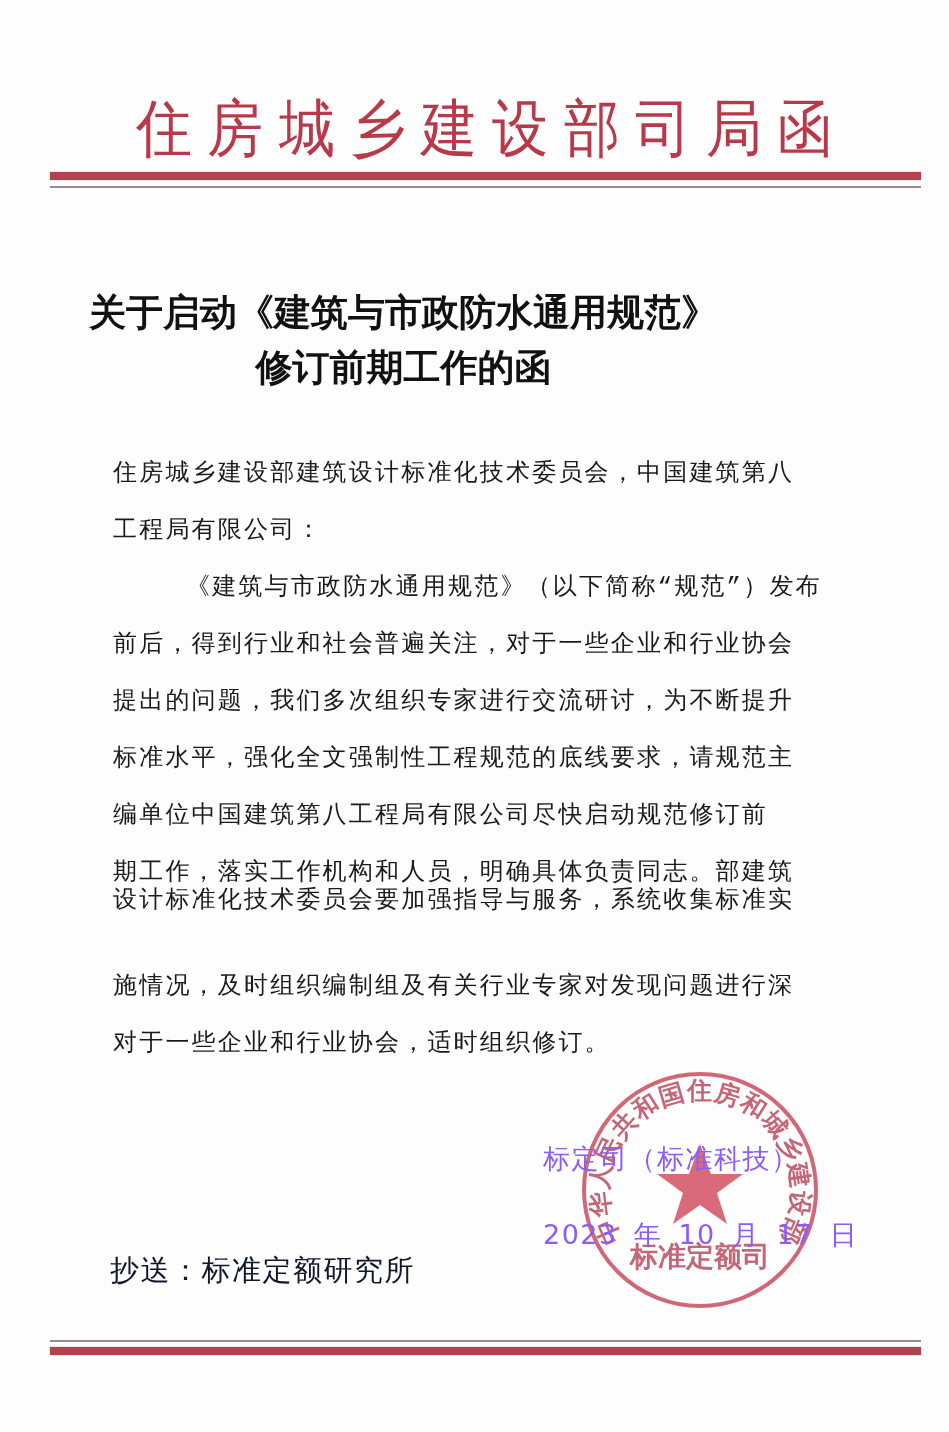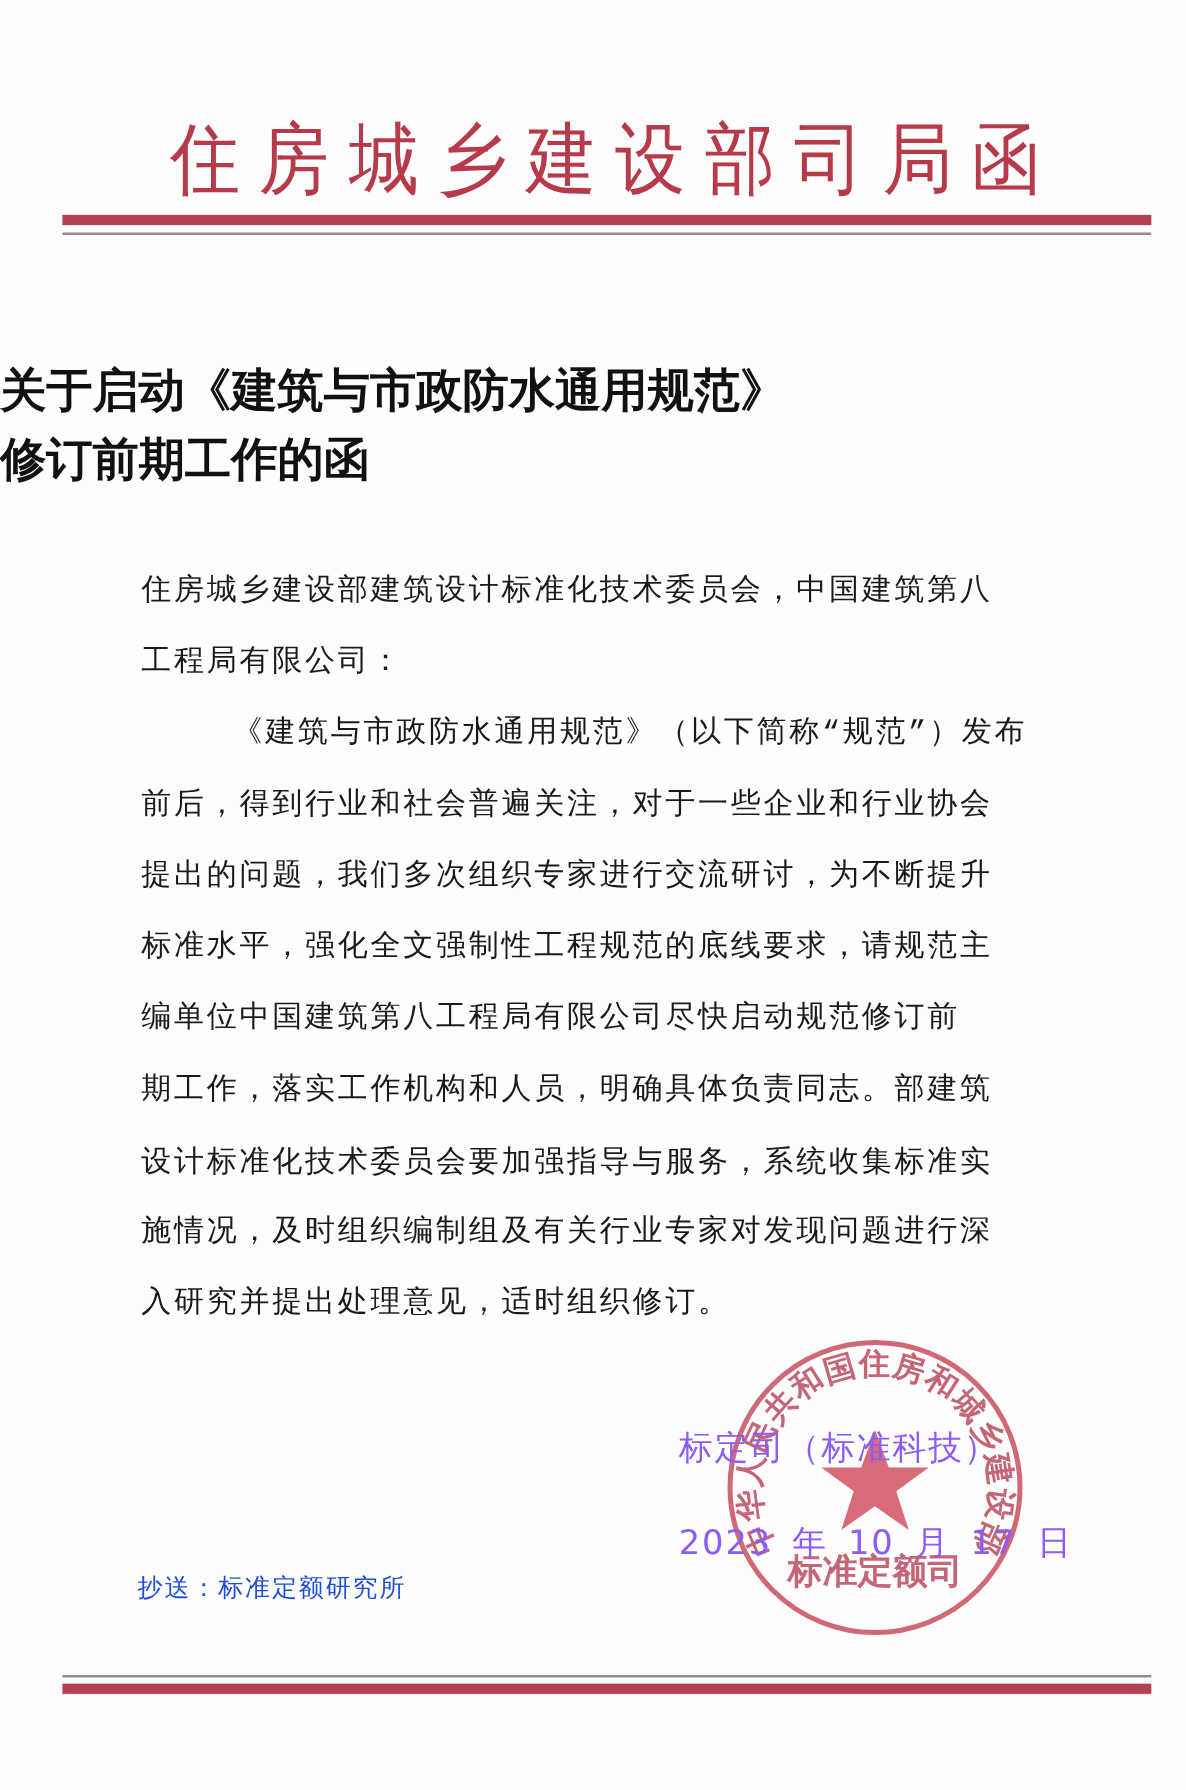--- a/index.html
+++ b/index.html
@@ -45,20 +45,21 @@
       box-shadow: 0 0 1px #c86a74;
     }
     .rule-thin {
       height: 2px;
       background: #9a8a90;
     }
     .title {
       position: absolute;
       left: 0;
       width: 807px;
+      text-align: center;
       font-family: "DejaVu Serif", "Liberation Serif", serif;
       font-weight: bold;
       font-size: 37px;
       line-height: 40px;
       color: #111;
       white-space: nowrap;
     }
     .body-line {
       position: absolute;
       left: 113px;
@@ -90,24 +91,24 @@
       height: 240px;
       z-index: 2;
       opacity: 0.82;
     }
     .seal svg { width: 240px; height: 240px; display: block; }
     .cc-line {
       position: absolute;
       left: 110px;
       top: 1253px;
       font-family: "DejaVu Sans", "Liberation Sans", sans-serif;
-      font-size: 20px;
+      font-size: 29px;
       line-height: 34px;
       letter-spacing: 1.5px;
-      color: #1d4ed8;
+      color: #0f172a;
       white-space: nowrap;
     }
   </style>
 </head>
 <body>
 
 <div class="letterhead">
   <span class="letterhead-char" style="left:133px">住</span>
   <span class="letterhead-char" style="left:204px">房</span>
   <span class="letterhead-char" style="left:276px">城</span>
@@ -128,23 +129,23 @@
 
 <div class="body-line" style="top:457px">住房城乡建设部建筑设计标准化技术委员会，中国建筑第八</div>
 <div class="body-line" style="top:514px">工程局有限公司：</div>
 
 <div class="body-line indent" style="top:571px; left:150px">《建筑与市政防水通用规范》（以下简称“规范”）发布</div>
 <div class="body-line" style="top:628px">前后，得到行业和社会普遍关注，对于一些企业和行业协会</div>
 <div class="body-line" style="top:685px">提出的问题，我们多次组织专家进行交流研讨，为不断提升</div>
 <div class="body-line" style="top:742px">标准水平，强化全文强制性工程规范的底线要求，请规范主</div>
 <div class="body-line" style="top:799px">编单位中国建筑第八工程局有限公司尽快启动规范修订前</div>
 <div class="body-line" style="top:856px">期工作，落实工作机构和人员，明确具体负责同志。部建筑</div>
-<div class="body-line" style="top:915px">设计标准化技术委员会要加强指导与服务，系统收集标准实</div>
+<div class="body-line" style="top:884px">设计标准化技术委员会要加强指导与服务，系统收集标准实</div>
 <div class="body-line" style="top:970px">施情况，及时组织编制组及有关行业专家对发现问题进行深</div>
-<div class="body-line" style="top:1027px">入研究并提出处理意见，适时组织修订。</div>
+<div class="body-line" style="top:1027px">对于一些企业和行业协会，适时组织修订。</div>
 
 <div class="seal">
   <svg viewBox="0 0 240 240" xmlns="http://www.w3.org/2000/svg">
     <defs>
       <path id="sealArc" d="M 42 170 A 92 92 0 1 1 198 170" fill="none"></path>
     </defs>
     <circle cx="120" cy="120" r="116" fill="none" stroke="#c8485a" stroke-width="4"></circle>
     <text font-family="DejaVu Serif, serif" font-size="25" font-weight="bold" fill="#b8455a" letter-spacing="1">
       <textPath href="#sealArc" startOffset="50%" text-anchor="middle">中华人民共和国住房和城乡建设部</textPath>
     </text>

